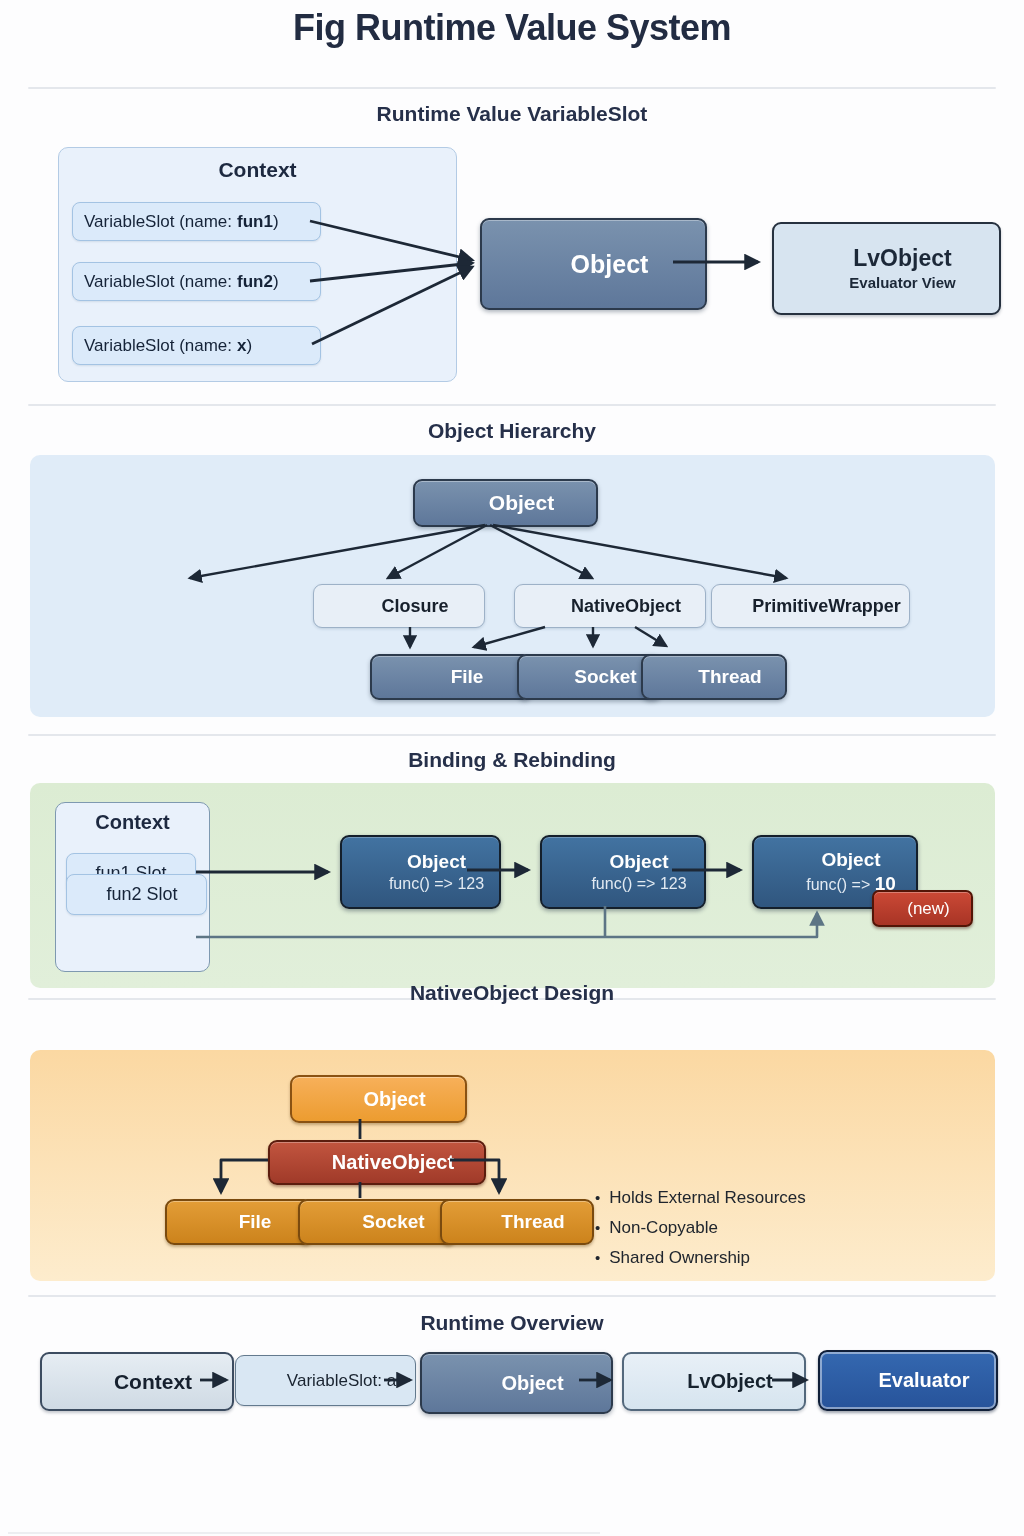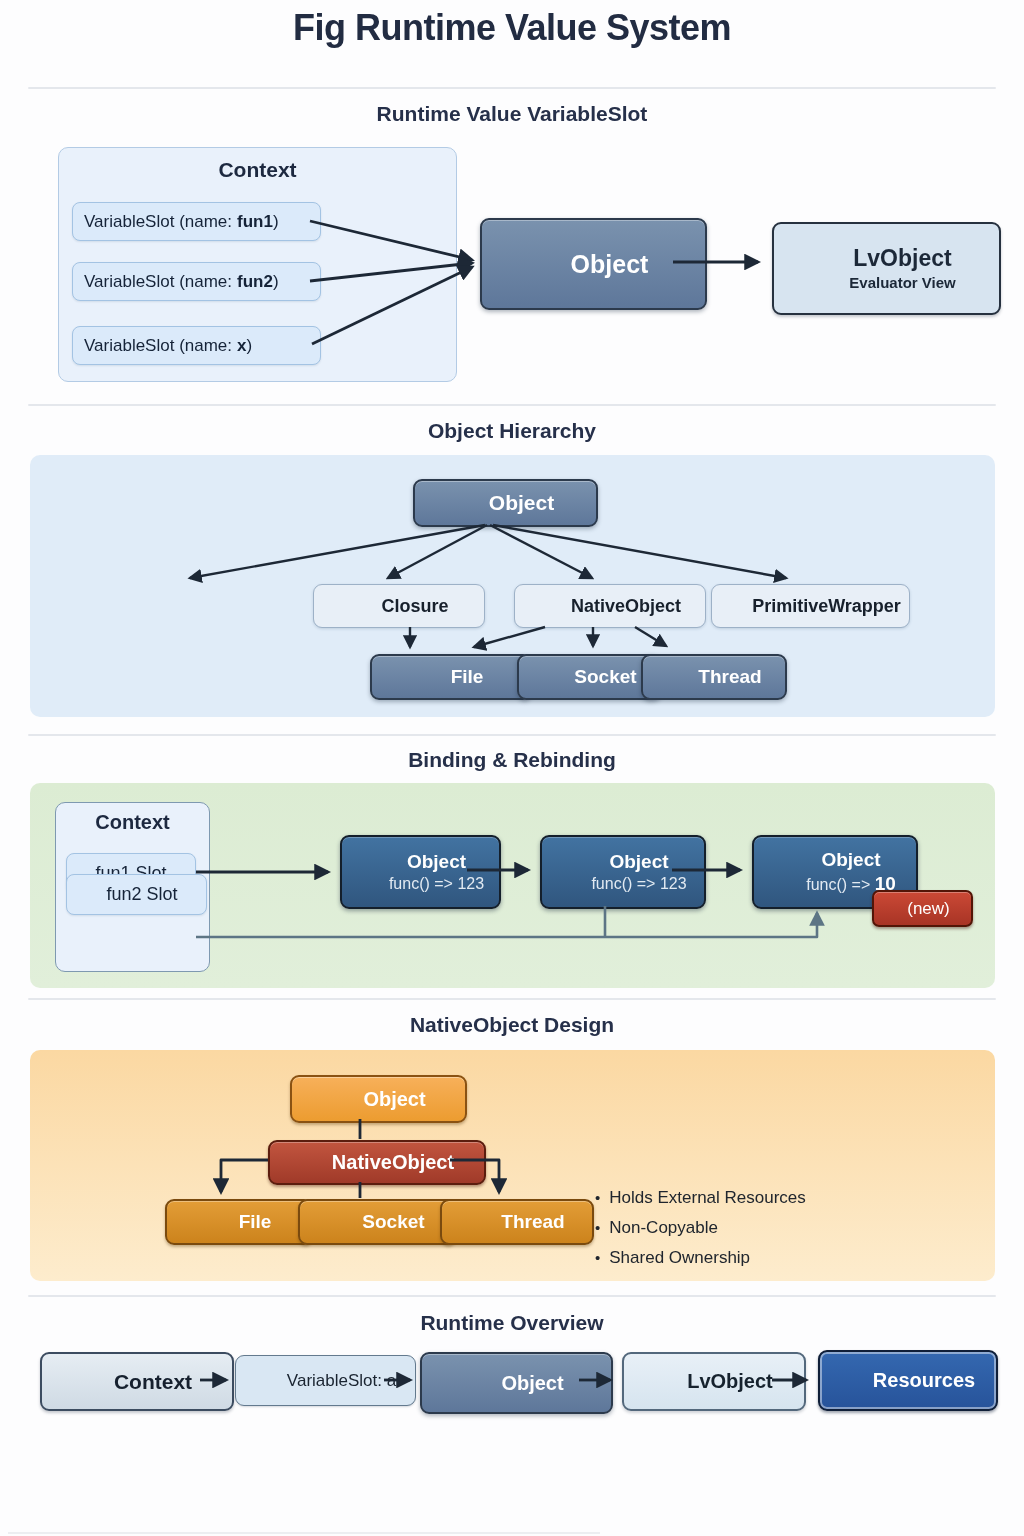--- a/index.html
+++ b/index.html
@@ -132,21 +132,21 @@
     <div class="bind-title">Object</div>
     <div class="bind-sub"><span>func() =&gt; </span><span>123</span></div>
   </div>
   <div class="abs box box-steel" style="left:752px;top:835px;width:130px;height:70px;">
     <div class="bind-title">Object</div>
     <div class="bind-sub"><span>func() =&gt; </span><span class="val-big">10</span></div>
   </div>
   <div class="abs badge-new" style="left:872px;top:890px;width:85px;height:33px;z-index:5;">(new)</div>
 
   <div class="abs divider" style="top:998px;"></div>
-  <div class="abs sec-header" style="top:1013px;">NativeObject Design</div>
+  <div class="abs sec-header" style="top:981px;">NativeObject Design</div>
 
   <div class="abs panel panel-orange" style="left:30px;top:1050px;width:965px;height:231px;"></div>
 
   <div class="abs box box-orange" style="left:290px;top:1075px;width:141px;height:44px;font-size:20px;">Object</div>
   <div class="abs box box-red" style="left:268px;top:1140px;width:182px;height:41px;font-size:20px;">NativeObject</div>
   <div class="abs box box-dorange" style="left:165px;top:1199px;width:112px;height:42px;font-size:19px;">File</div>
   <div class="abs box box-dorange" style="left:298px;top:1199px;width:123px;height:42px;font-size:19px;">Socket</div>
   <div class="abs box box-dorange" style="left:440px;top:1199px;width:118px;height:42px;font-size:19px;">Thread</div>
 
   <div class="abs bullets" style="left:595px;top:1188px;width:320px;">
@@ -164,21 +164,21 @@
     </div>
   </div>
 
   <div class="abs divider" style="top:1295px;"></div>
   <div class="abs sec-header" style="top:1311px;">Runtime Overview</div>
 
   <div class="abs box box-ctx5" style="left:40px;top:1352px;width:158px;height:55px;font-size:21px;">Context</div>
   <div class="abs box box-vslot5" style="left:235px;top:1355px;width:147px;height:49px;font-size:17px;">VariableSlot: a</div>
   <div class="abs box box-slate" style="left:420px;top:1352px;width:157px;height:58px;font-size:20px;">Object</div>
   <div class="abs box box-lv5" style="left:622px;top:1352px;width:148px;height:55px;font-size:20px;">LvObject</div>
-  <div class="abs box box-eval" style="left:818px;top:1350px;width:144px;height:57px;font-size:20px;">Resources</div>
+  <div class="abs box box-eval" style="left:818px;top:1350px;width:144px;height:57px;font-size:20px;">Evaluator</div>
 
   <div class="abs bottom-hint"></div>
 
   <svg class="overlay" viewBox="0 0 1024 1536">
     <defs>
       <marker id="ahd" viewBox="0 0 10 10" refX="8.2" refY="5" markerWidth="6" markerHeight="6" orient="auto-start-reverse">
         <path d="M0,0 L10,5 L0,10 z" fill="#1d2836"></path>
       </marker>
       <marker id="ahg" viewBox="0 0 10 10" refX="8.2" refY="5" markerWidth="6" markerHeight="6" orient="auto-start-reverse">
         <path d="M0,0 L10,5 L0,10 z" fill="#5d7585"></path>

